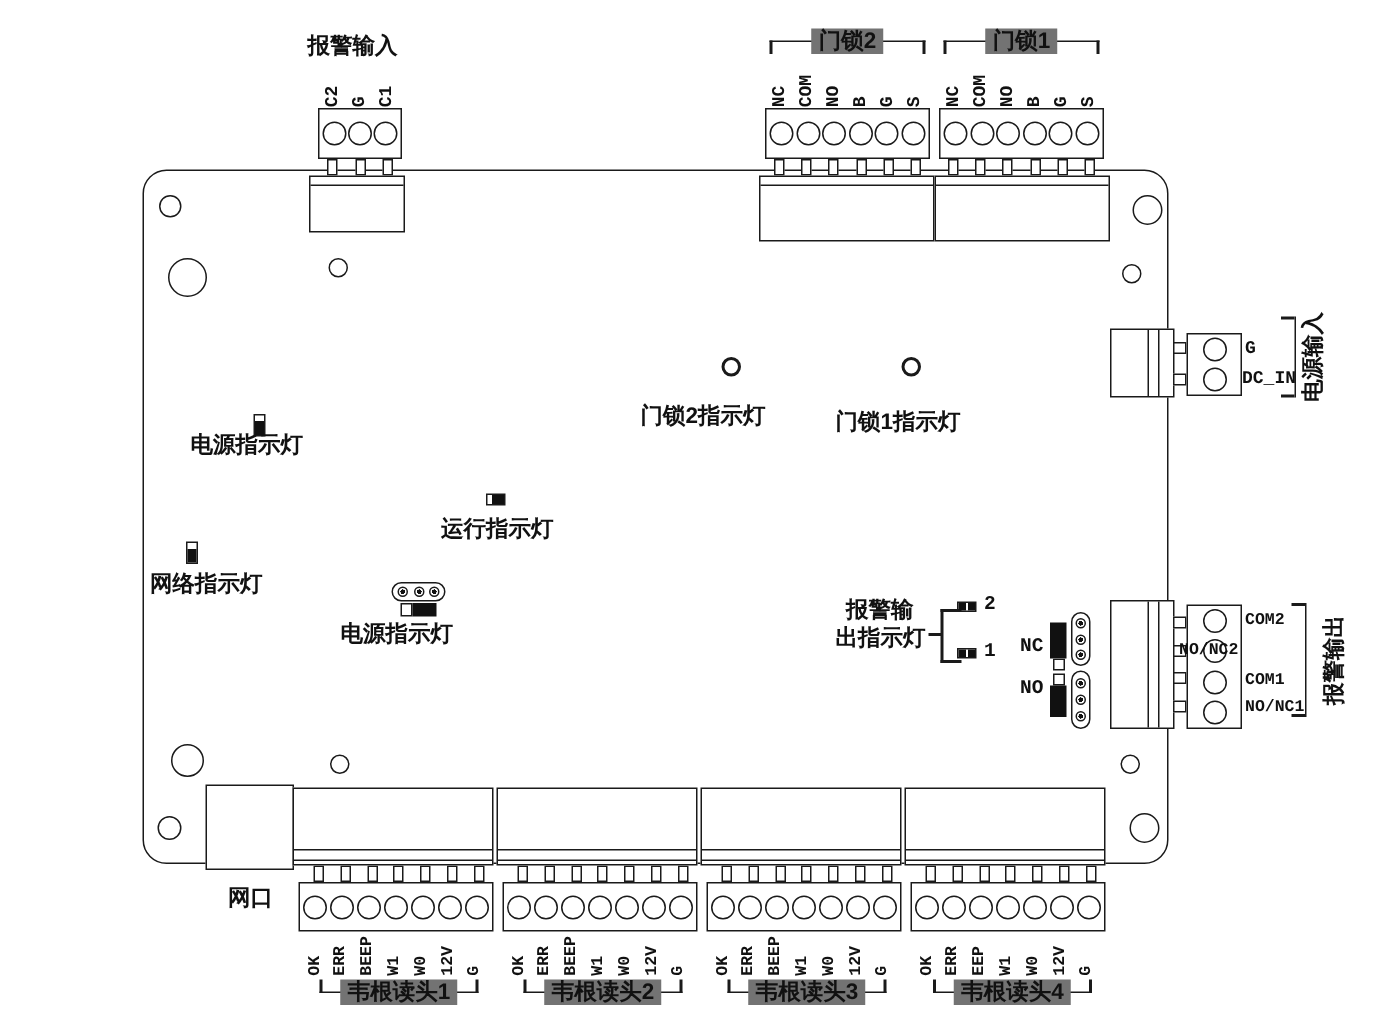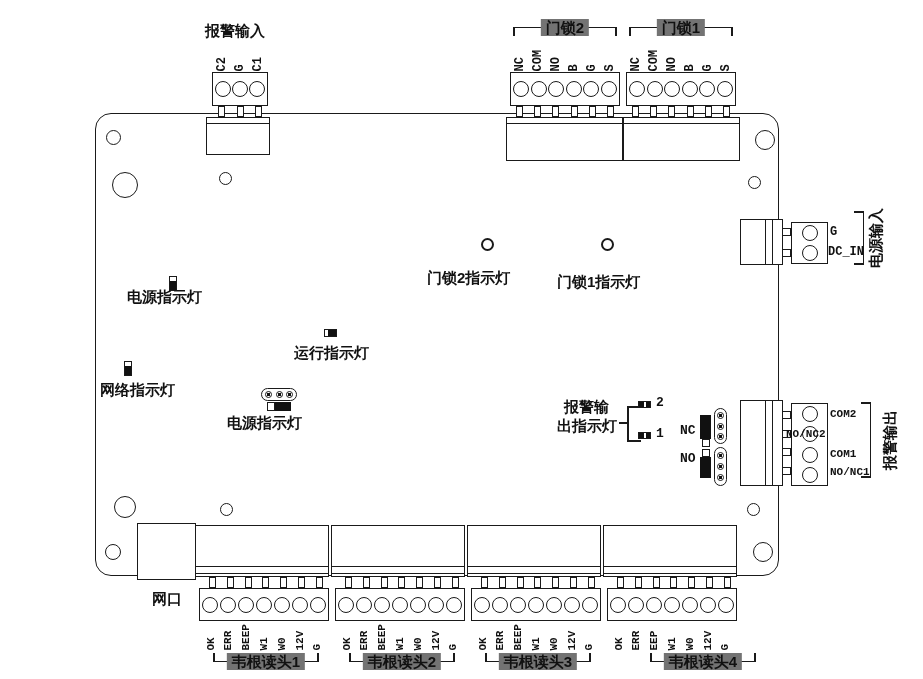--- a/index.html
+++ b/index.html
@@ -357,19 +357,19 @@
       <div class="circ"></div>
       <div class="circ"></div>
     </div>
   <div class="ab mono m11 vlab" style="left:604px;top:629px;width:30px">OK</div>
   <div class="ab mono m11 vlab" style="left:621px;top:629px;width:30px">ERR</div>
   <div class="ab mono m11 vlab" style="left:639px;top:629px;width:30px">EEP</div>
   <div class="ab mono m11 vlab" style="left:657px;top:629px;width:30px">W1</div>
   <div class="ab mono m11 vlab" style="left:675px;top:629px;width:30px">W0</div>
   <div class="ab mono m11 vlab" style="left:693px;top:629px;width:30px">12V</div>
   <div class="ab mono m11 vlab" style="left:710px;top:629px;width:30px">G</div>
-  <div class="ab brk up" style="left:650px;top:661px;width:106px">
+  <div class="ab brk up" style="left:622px;top:661px;width:106px">
     <i class="t l"></i>
       <i class="t r"></i>
     <span class="brklbl cn">韦根读头4</span>
   </div>
 
 </div>
 
 </body></html>

